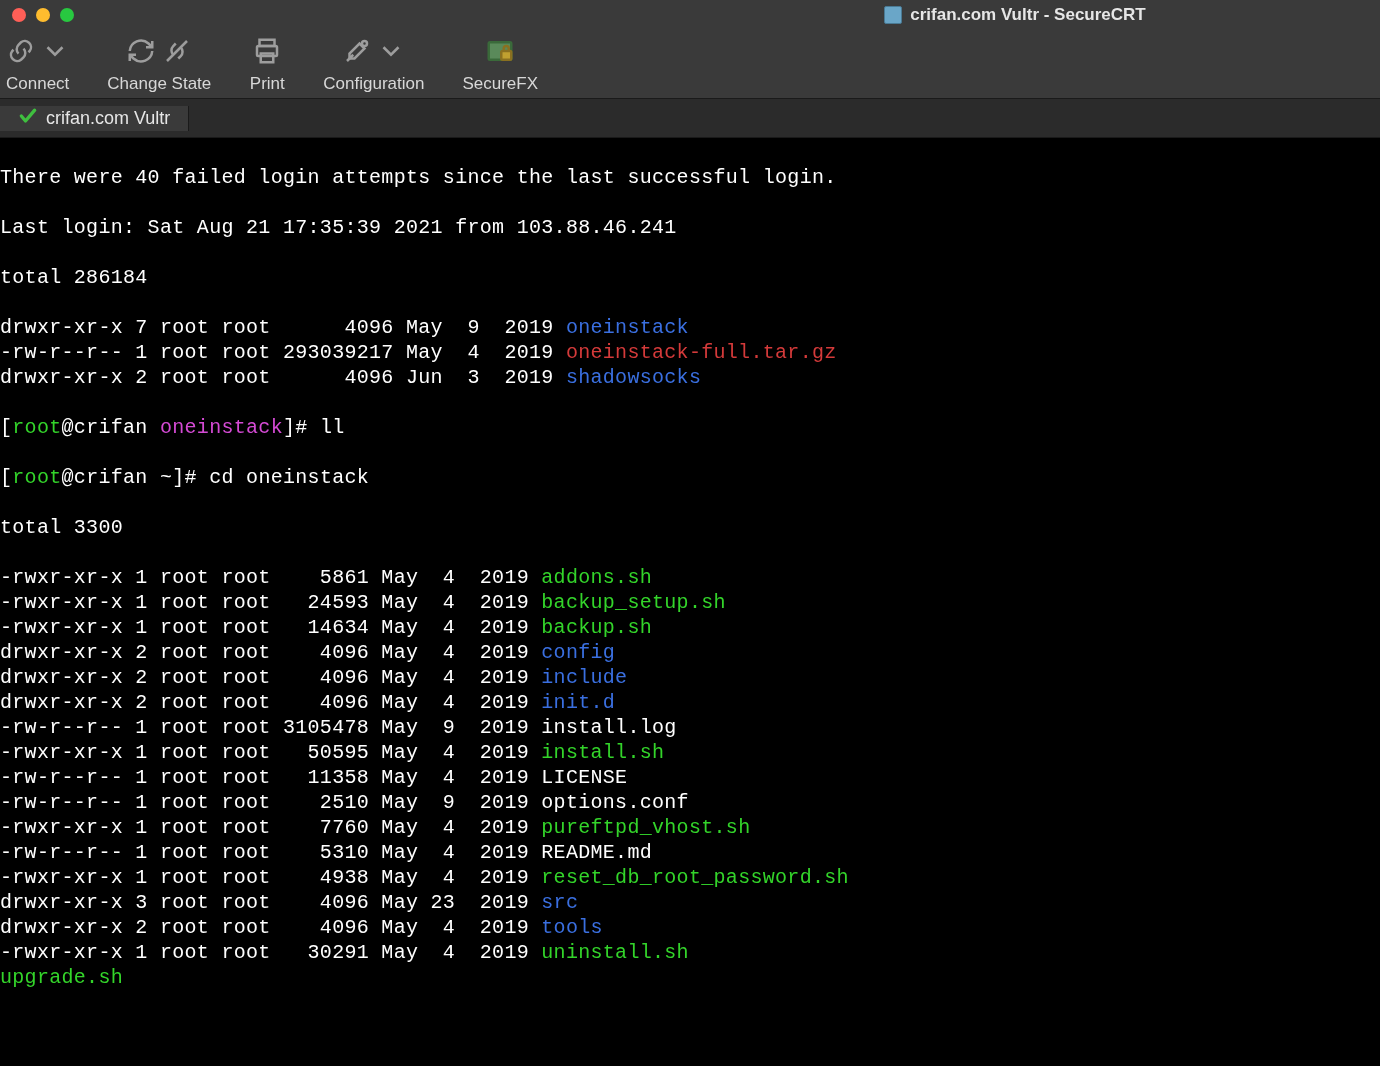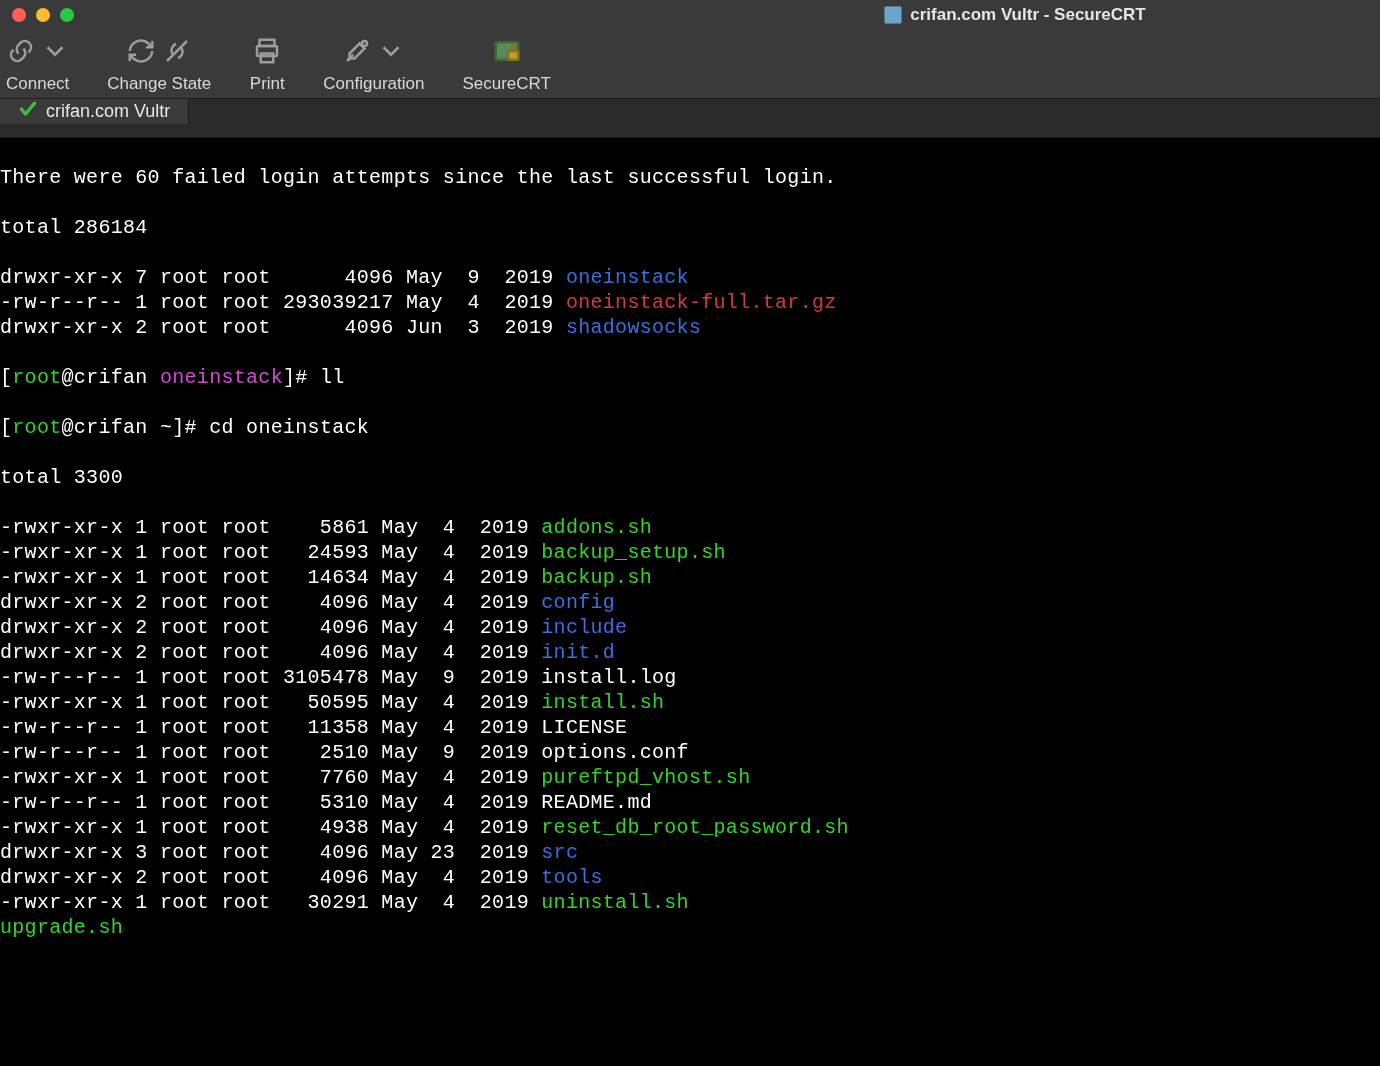--- a/index.html
+++ b/index.html
@@ -14,21 +14,21 @@
   .title-center .app-icon { width: 18px; height: 18px; background: #6aa6c8; border: 1px solid #4a7a94; border-radius: 2px; display: inline-block; }
   .title-center-inner { display:flex; align-items:center; gap:8px; margin-left: 650px; pointer-events: auto;}
   .toolbar { background: #3a3a3a; padding: 8px 12px 4px 0; }
   .tool-row { display: flex; align-items: flex-start; gap: 38px; padding-left: 6px; }
   .tool-item { display: flex; flex-direction: column; align-items: center; gap: 6px; color: #d8d8d8; font-family: -apple-system, "Helvetica Neue", Arial, sans-serif; font-size: 17px; cursor: pointer; }
   .tool-icon { width: 36px; height: 30px; display: flex; align-items: center; justify-content: center; color: #9d9d9d; }
   .tool-icon svg { width: 30px; height: 30px; stroke: #9d9d9d; fill: none; stroke-width: 2; }
   .connect-group { display:flex; align-items:center; gap:4px;}
   .chev { color:#9d9d9d; }
 
-  .tabbar { background: #2b2b2b; height: 40px; display: flex; align-items: flex-start; border-top: 1px solid #1a1a1a; border-bottom: 1px solid #1a1a1a;}
+  .tabbar { background: #2b2b2b; height: 40px; display: flex; align-items: center; border-top: 1px solid #1a1a1a; border-bottom: 1px solid #1a1a1a;}
   .tab { display: flex; align-items: center; gap: 8px; padding: 0 18px; background: #3a3a3a; color: #e6e6e6; font-family: -apple-system, "Helvetica Neue", Arial, sans-serif; font-size: 18px; border-right: 1px solid #1a1a1a; cursor: pointer; }
   .tab .check { color: #3fbf3f; font-weight: bold; font-size: 20px;}
   .tab .check svg { width:20px; height:20px; }
 
   .terminal { background: #000; color: #fff; font-size: 20px; line-height: 25px; padding: 2px 0 0 0; white-space: pre; letter-spacing: 0.3px; font-family: Menlo, Consolas, "Courier New", monospace; }
   .line { white-space: pre; }
   .c-white { color: #ffffff; }
   .c-green { color: #33d42a; }
   .c-blue { color: #3a6fe0; }
   .c-red { color: #d43a3a; }
@@ -126,38 +126,39 @@
     <div class="tool-item">
       <div class="tool-icon">
         <span>
           <svg viewBox="0 0 24 24">
               <rect x="3" y="5" width="18" height="14" rx="1" fill="#5a8a5a" stroke="#3a6a3a"></rect>
               <rect x="13" y="12" width="8" height="7" rx="1" fill="#c0a030" stroke="#8a7020"></rect>
               <path d="M15 12v-2a2 2 0 0 1 4 0v2" stroke="#8a7020"></path>
             </svg>
         </span>
       </div>
-      <span>SecureCRT</span>
+      <span>SecureFX</span>
     </div>
   </div>
 </div>
 
 <div class="tabbar">
   <div class="tab">
     <span class="check">
       <svg viewBox="0 0 24 24">
           <path d="M4 12l5 6L20 5" stroke="#3fbf3f" stroke-width="4" fill="none" stroke-linecap="round" stroke-linejoin="round"></path>
         </svg>
     </span>
     <span>crifan.com Vultr</span>
   </div>
 </div>
 
 <div class="terminal">
-<div class="line">There were 60 failed login attempts since the last successful login.</div>
+<div class="line">There were 40 failed login attempts since the last successful login.</div>
+<div class="line">Last login: Sat Aug 21 17:35:39 2021 from 103.88.46.241</div>
 <div class="line">total 286184</div>
 <div id="ls1"><div class="line"><span class="c-white">drwxr-xr-x 7 root root      4096 May  9  2019 </span><span class="file c-blue">oneinstack</span></div><div class="line"><span class="c-white">-rw-r--r-- 1 root root 293039217 May  4  2019 </span><span class="file c-red">oneinstack-full.tar.gz</span></div><div class="line"><span class="c-white">drwxr-xr-x 2 root root      4096 Jun  3  2019 </span><span class="file c-blue">shadowsocks</span></div></div>
 <div class="line"><span class="c-white">[</span><span class="c-green">root</span><span class="c-white">@crifan </span><span class="c-magenta">oneinstack</span><span class="c-white">]# </span><span class="c-white">ll</span></div>
 <div class="line"><span class="c-white">[</span><span class="c-green">root</span><span class="c-white">@crifan </span><span class="c-white">~</span><span class="c-white">]# </span><span class="c-white">cd oneinstack</span></div>
 <div class="line">total 3300</div>
 <div id="ls2"><div class="line"><span class="c-white">-rwxr-xr-x 1 root root    5861 May  4  2019 </span><span class="file c-green">addons.sh</span></div><div class="line"><span class="c-white">-rwxr-xr-x 1 root root   24593 May  4  2019 </span><span class="file c-green">backup_setup.sh</span></div><div class="line"><span class="c-white">-rwxr-xr-x 1 root root   14634 May  4  2019 </span><span class="file c-green">backup.sh</span></div><div class="line"><span class="c-white">drwxr-xr-x 2 root root    4096 May  4  2019 </span><span class="file c-blue">config</span></div><div class="line"><span class="c-white">drwxr-xr-x 2 root root    4096 May  4  2019 </span><span class="file c-blue">include</span></div><div class="line"><span class="c-white">drwxr-xr-x 2 root root    4096 May  4  2019 </span><span class="file c-blue">init.d</span></div><div class="line"><span class="c-white">-rw-r--r-- 1 root root 3105478 May  9  2019 </span><span class="file c-white">install.log</span></div><div class="line"><span class="c-white">-rwxr-xr-x 1 root root   50595 May  4  2019 </span><span class="file c-green">install.sh</span></div><div class="line"><span class="c-white">-rw-r--r-- 1 root root   11358 May  4  2019 </span><span class="file c-white">LICENSE</span></div><div class="line"><span class="c-white">-rw-r--r-- 1 root root    2510 May  9  2019 </span><span class="file c-white">options.conf</span></div><div class="line"><span class="c-white">-rwxr-xr-x 1 root root    7760 May  4  2019 </span><span class="file c-green">pureftpd_vhost.sh</span></div><div class="line"><span class="c-white">-rw-r--r-- 1 root root    5310 May  4  2019 </span><span class="file c-white">README.md</span></div><div class="line"><span class="c-white">-rwxr-xr-x 1 root root    4938 May  4  2019 </span><span class="file c-green">reset_db_root_password.sh</span></div><div class="line"><span class="c-white">drwxr-xr-x 3 root root    4096 May 23  2019 </span><span class="file c-blue">src</span></div><div class="line"><span class="c-white">drwxr-xr-x 2 root root    4096 May  4  2019 </span><span class="file c-blue">tools</span></div><div class="line"><span class="c-white">-rwxr-xr-x 1 root root   30291 May  4  2019 </span><span class="file c-green">uninstall.sh</span></div><div class="line"><span class="file c-green">upgrade.sh</span></div></div>
 
 </div>
 
 </body></html>

